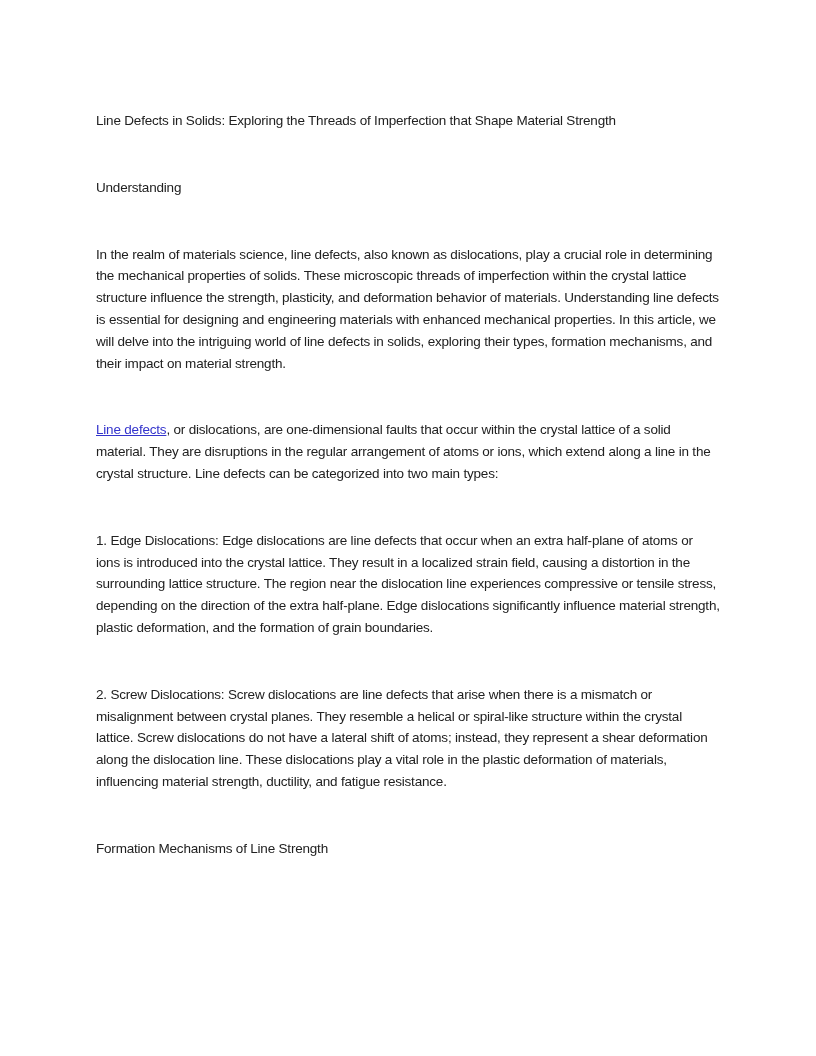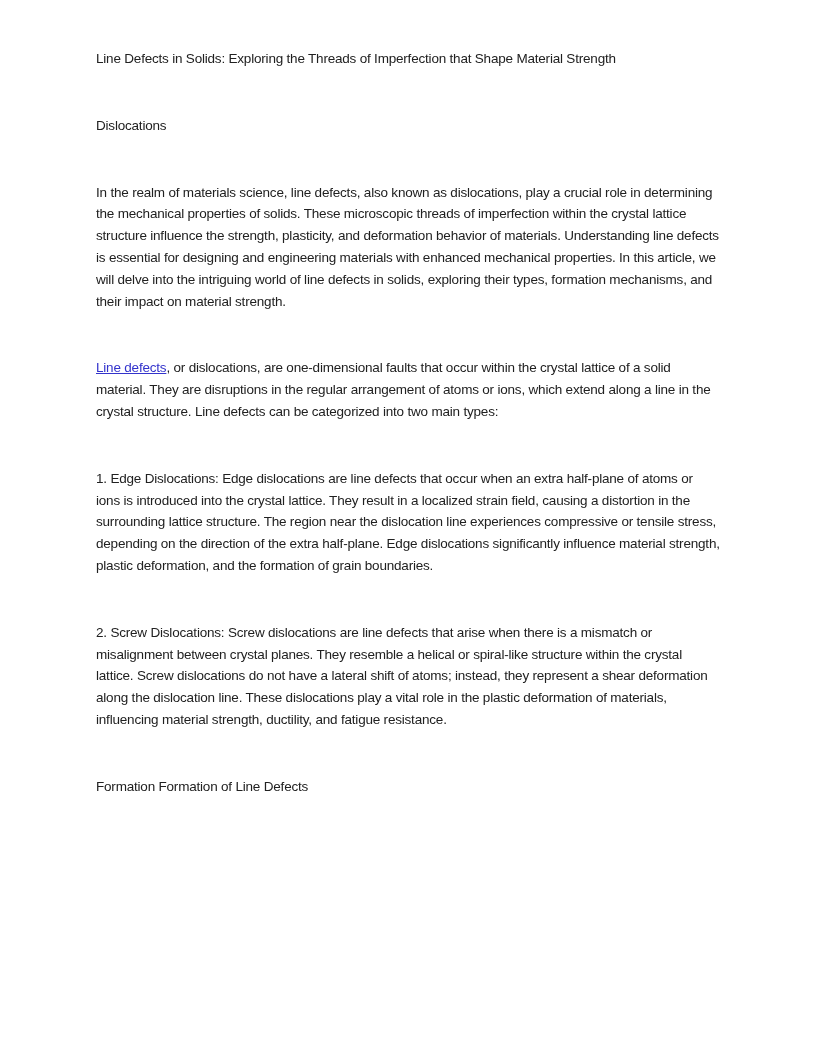--- a/index.html
+++ b/index.html
@@ -14,21 +14,21 @@
   body {
     width: 816px;
     height: 1056px;
     overflow: hidden;
     font-family: "Liberation Sans", "DejaVu Sans", sans-serif;
     color: var(--text-color);
   }
   .page {
     width: 816px;
     height: 1056px;
-    padding: 48px 96px 0 96px;
+    padding: 110px 96px 0 96px;
     background: var(--page-bg);
   }
   .doc-title,
   .doc-heading,
   .doc-para {
     font-size: 13.5px;
     letter-spacing: -0.2px;
     line-height: 21.8px;
     font-weight: 400;
     margin-bottom: 45px;
@@ -40,26 +40,26 @@
     cursor: pointer;
   }
 </style>
 </head>
 <body>
 
 <div class="page">
 
   <p class="doc-title">Line Defects in Solids: Exploring the Threads of Imperfection that Shape Material Strength</p>
 
-  <p class="doc-heading">Dislocations</p>
+  <p class="doc-heading">Understanding</p>
 
   <p class="doc-para">In the realm of materials science, line defects, also known as dislocations, play a crucial role in determining the mechanical properties of solids. These microscopic threads of imperfection within the crystal lattice structure influence the strength, plasticity, and deformation behavior of materials. Understanding line defects is essential for designing and engineering materials with enhanced mechanical properties. In this article, we will delve into the intriguing world of line defects in solids, exploring their types, formation mechanisms, and their impact on material strength.</p>
 
 
   <p class="doc-para"><a class="doc-link" href="#">Line defects</a><span>, or dislocations, are one-dimensional faults that occur within the crystal lattice of a solid material. They are disruptions in the regular arrangement of atoms or ions, which extend along a line in the crystal structure. Line defects can be categorized into two main types:</span></p>
 
   <p class="doc-para">1. Edge Dislocations: Edge dislocations are line defects that occur when an extra half-plane of atoms or ions is introduced into the crystal lattice. They result in a localized strain field, causing a distortion in the surrounding lattice structure. The region near the dislocation line experiences compressive or tensile stress, depending on the direction of the extra half-plane. Edge dislocations significantly influence material strength, plastic deformation, and the formation of grain boundaries.</p>
 
   <p class="doc-para">2. Screw Dislocations: Screw dislocations are line defects that arise when there is a mismatch or misalignment between crystal planes. They resemble a helical or spiral-like structure within the crystal lattice. Screw dislocations do not have a lateral shift of atoms; instead, they represent a shear deformation along the dislocation line. These dislocations play a vital role in the plastic deformation of materials, influencing material strength, ductility, and fatigue resistance.</p>
 
-  <p class="doc-heading">Formation Formation of Line Defects</p>
+  <p class="doc-heading">Formation Mechanisms of Line Strength</p>
 
 </div>
 
 </body></html>

